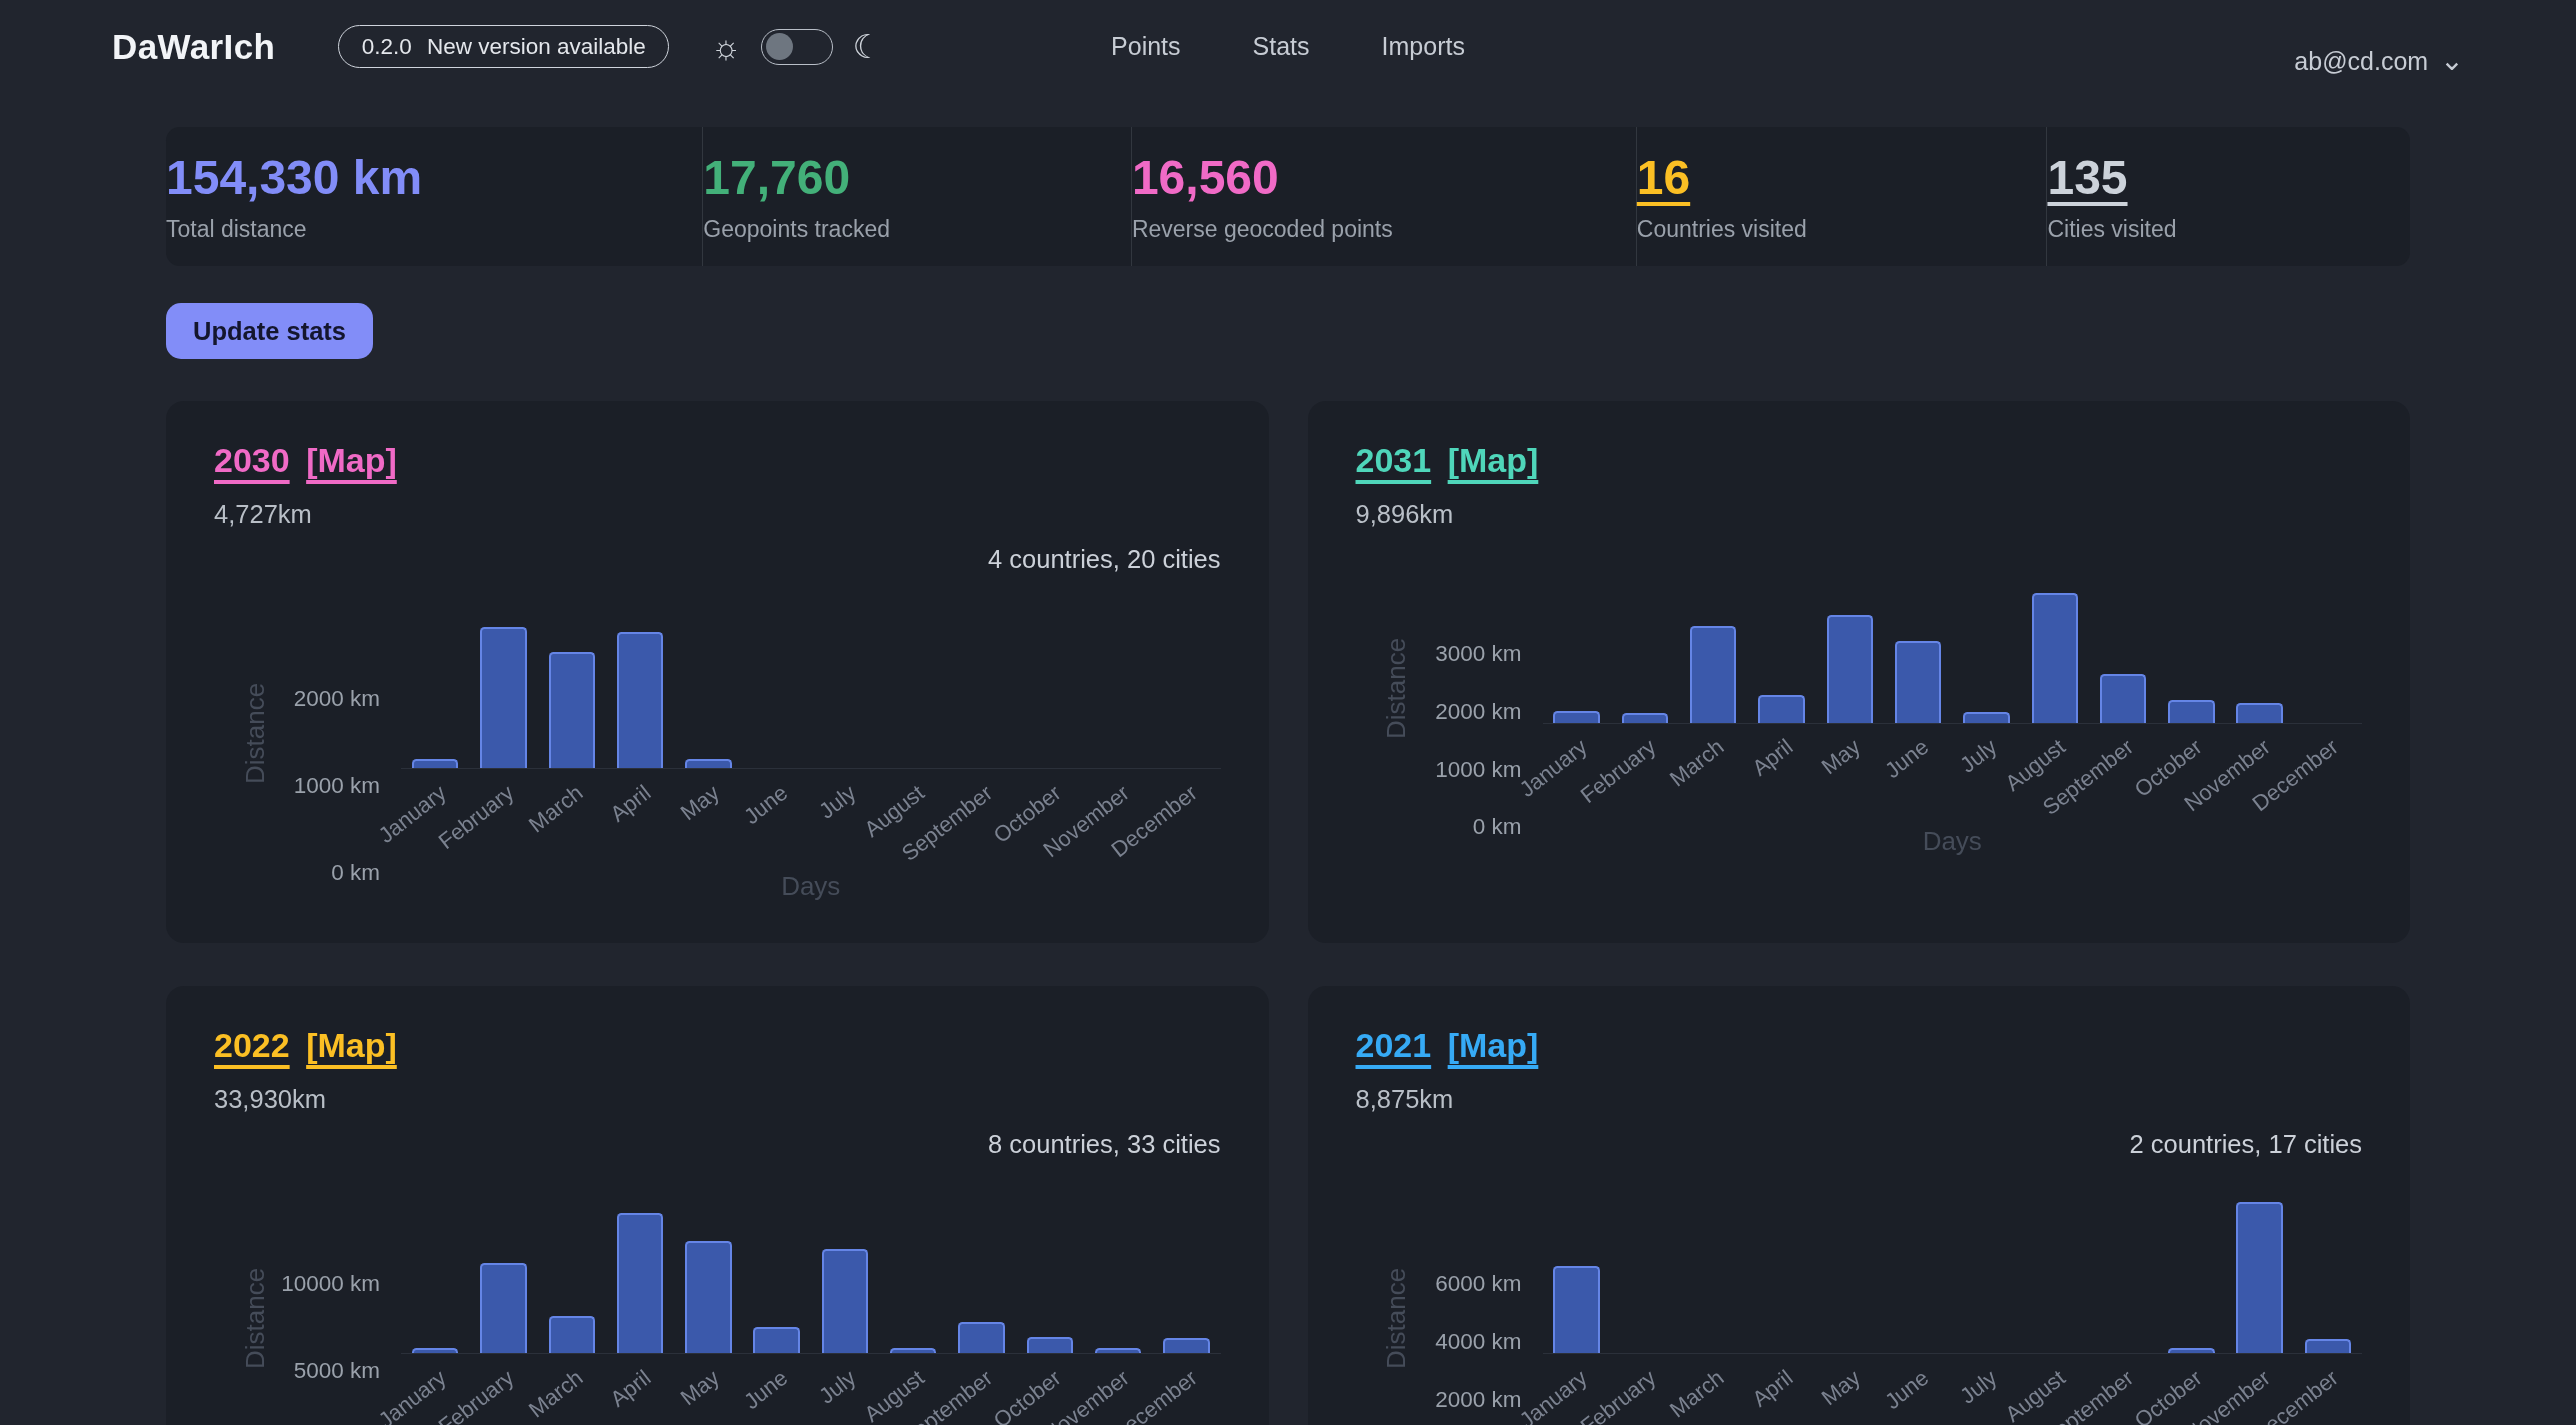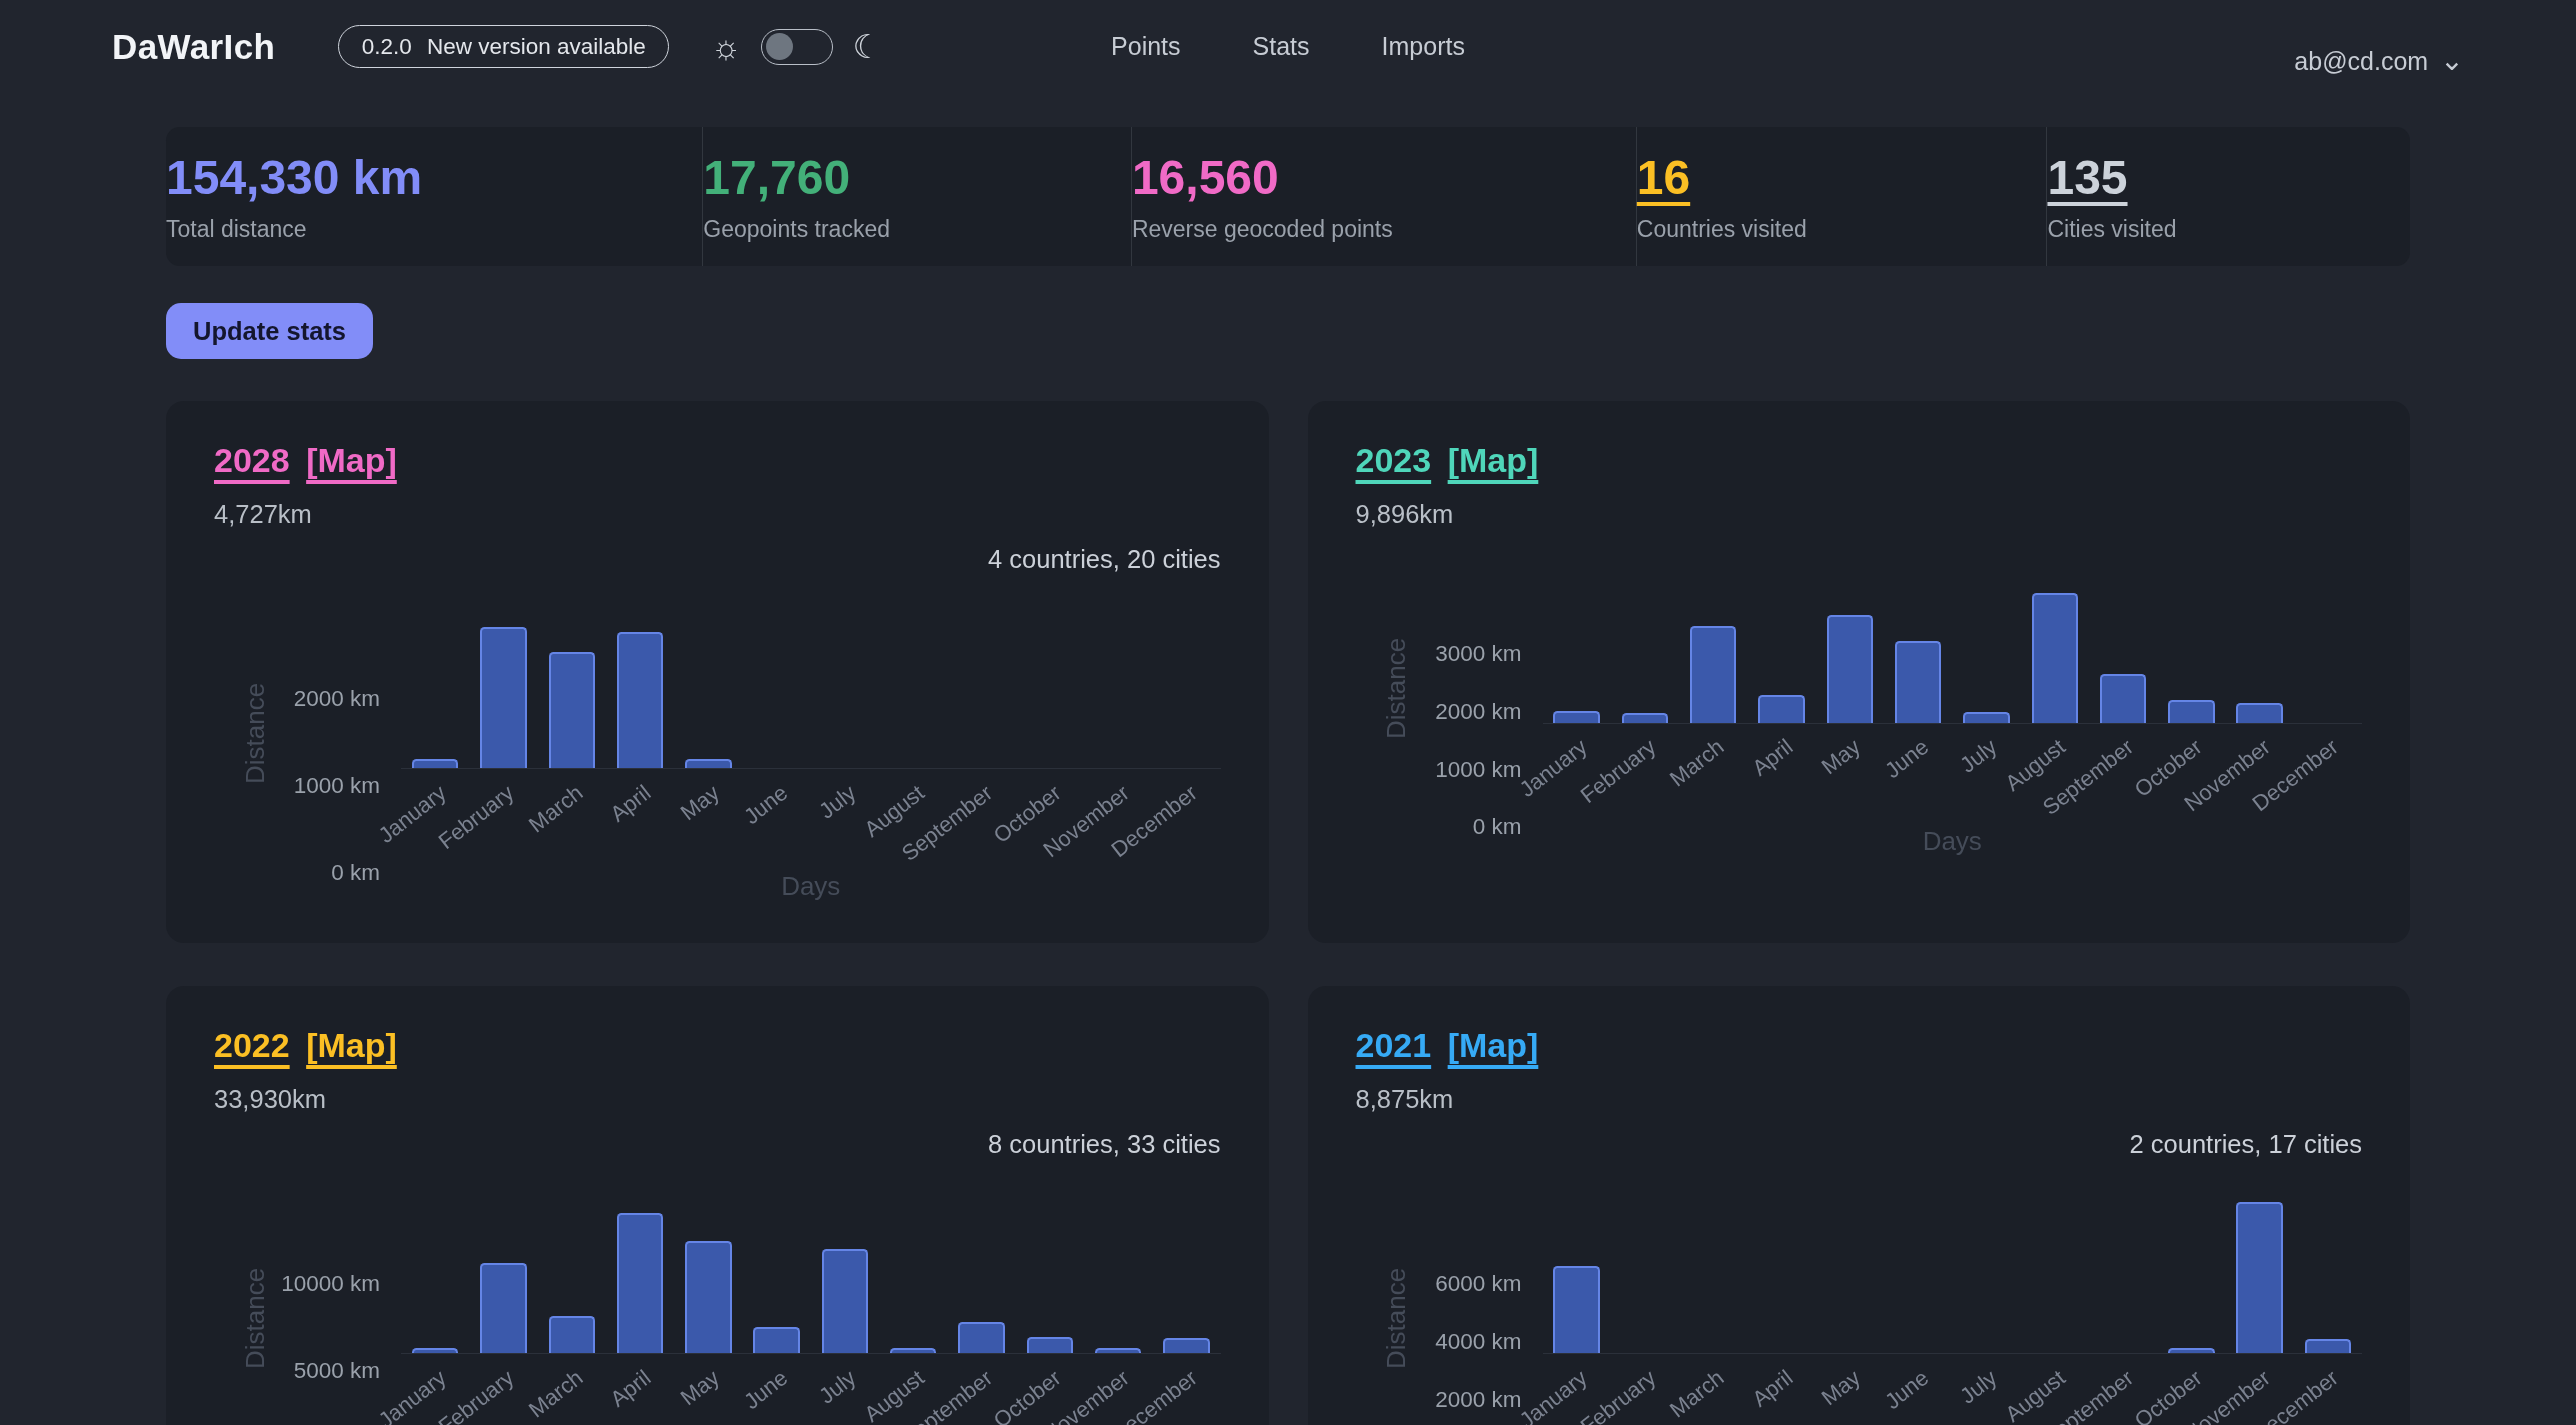--- a/index.html
+++ b/index.html
@@ -158,21 +158,21 @@
       <span class="label">Cities visited</span>
     </div>
   </section>
 
   <button class="update-btn">Update stats</button>
 
   <div class="cards">
 
     <section class="card" style="--ac: #f06ac6;">
       <div class="card-head">
-        <a href="#">2028</a>
+        <a href="#">2030</a>
         <a href="#">[Map]</a>
       </div>
       <div class="distance-line">4,727km</div>
       <div class="summary-line">4 countries, 20 cities</div>
       <div class="chart">
         <span class="ylabel">Distance</span>
         <div class="plot">
           <div class="bars">
               <div class="slot">
                 <div class="bar" style="height: 8.7px; background: rgb(59, 89, 171); border-color: rgb(101, 133, 230);"></div>
@@ -238,21 +238,21 @@
         <span class="ytick" style="bottom: 1.5px;">0 km</span>
             <span class="ytick" style="bottom: 88px;">1000 km</span>
             <span class="ytick" style="bottom: 175px;">2000 km</span>
           </div>
         <div class="xtitle">Days</div>
       </div>
     </section>
 
     <section class="card" style="--ac: #4fd6ba;">
       <div class="card-head">
-        <a href="#">2023</a>
+        <a href="#">2031</a>
         <a href="#">[Map]</a>
       </div>
       <div class="distance-line">9,896km</div>
       <div class="chart">
         <span class="ylabel">Distance</span>
         <div class="plot">
           <div class="bars">
               <div class="slot">
                 <div class="bar" style="height: 12px; background: rgb(59, 89, 171); border-color: rgb(101, 133, 230);"></div>
               </div>

